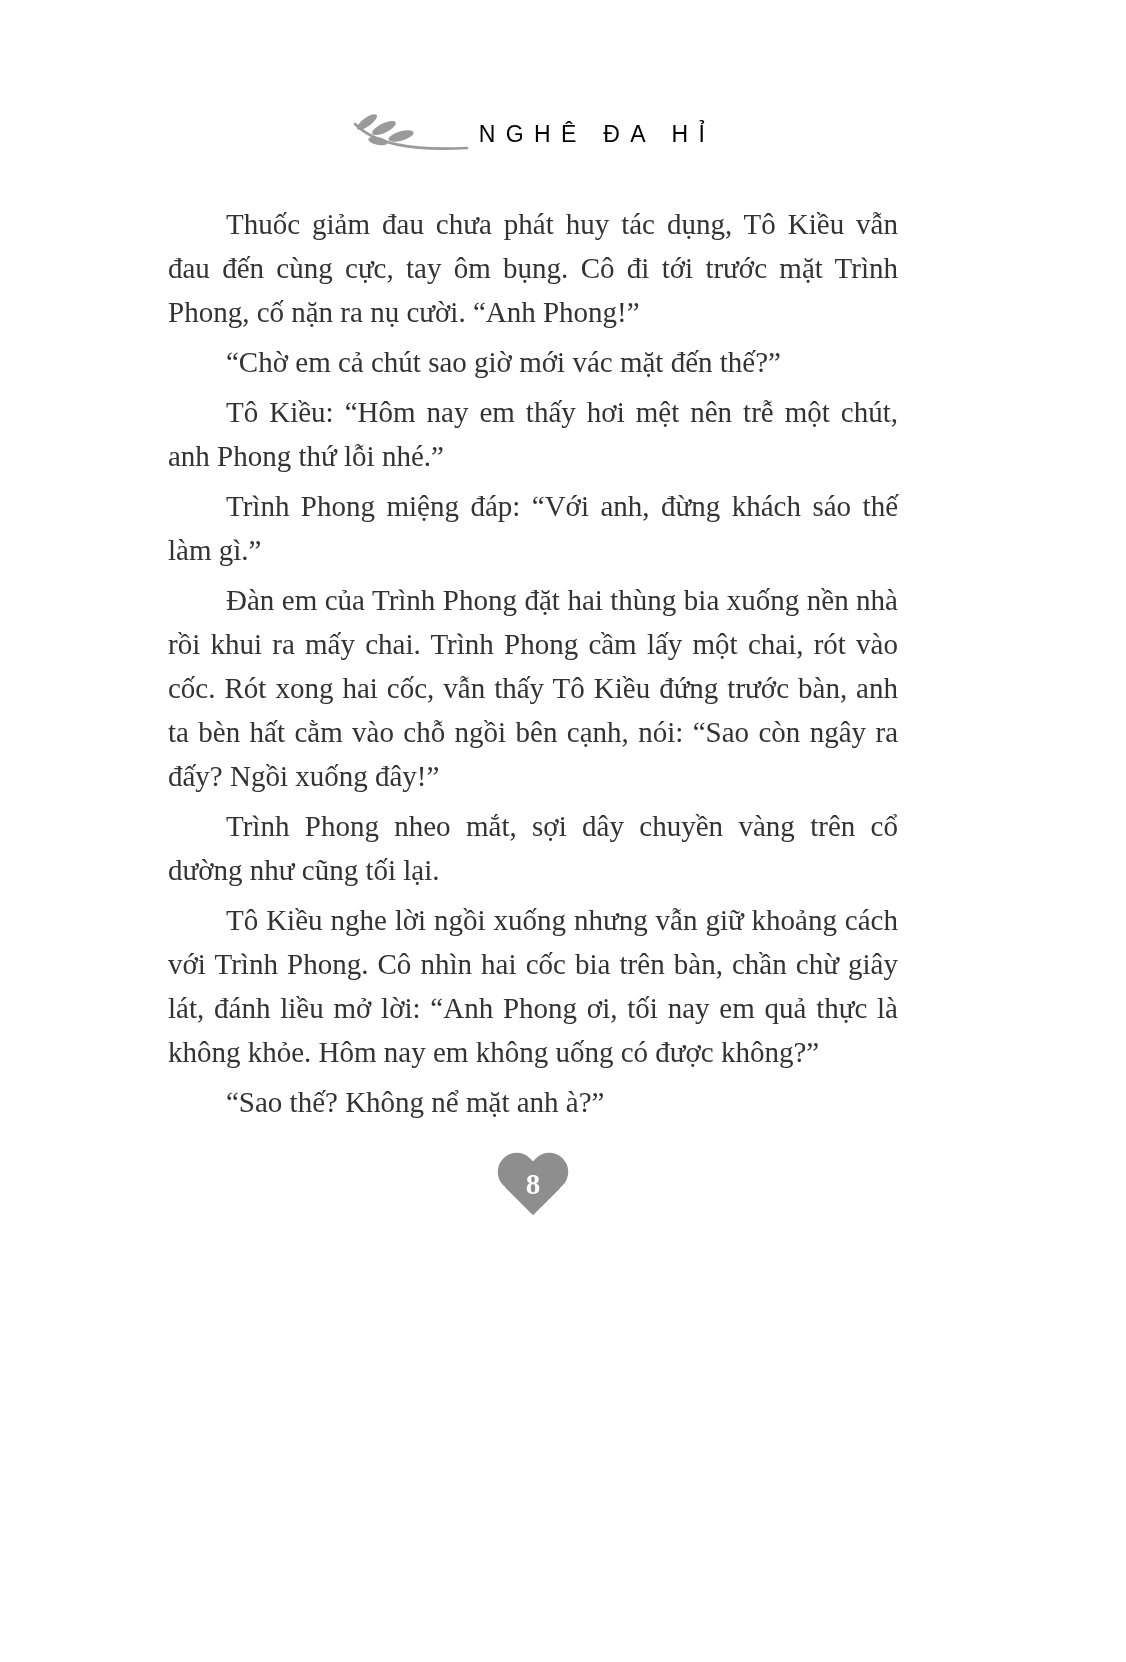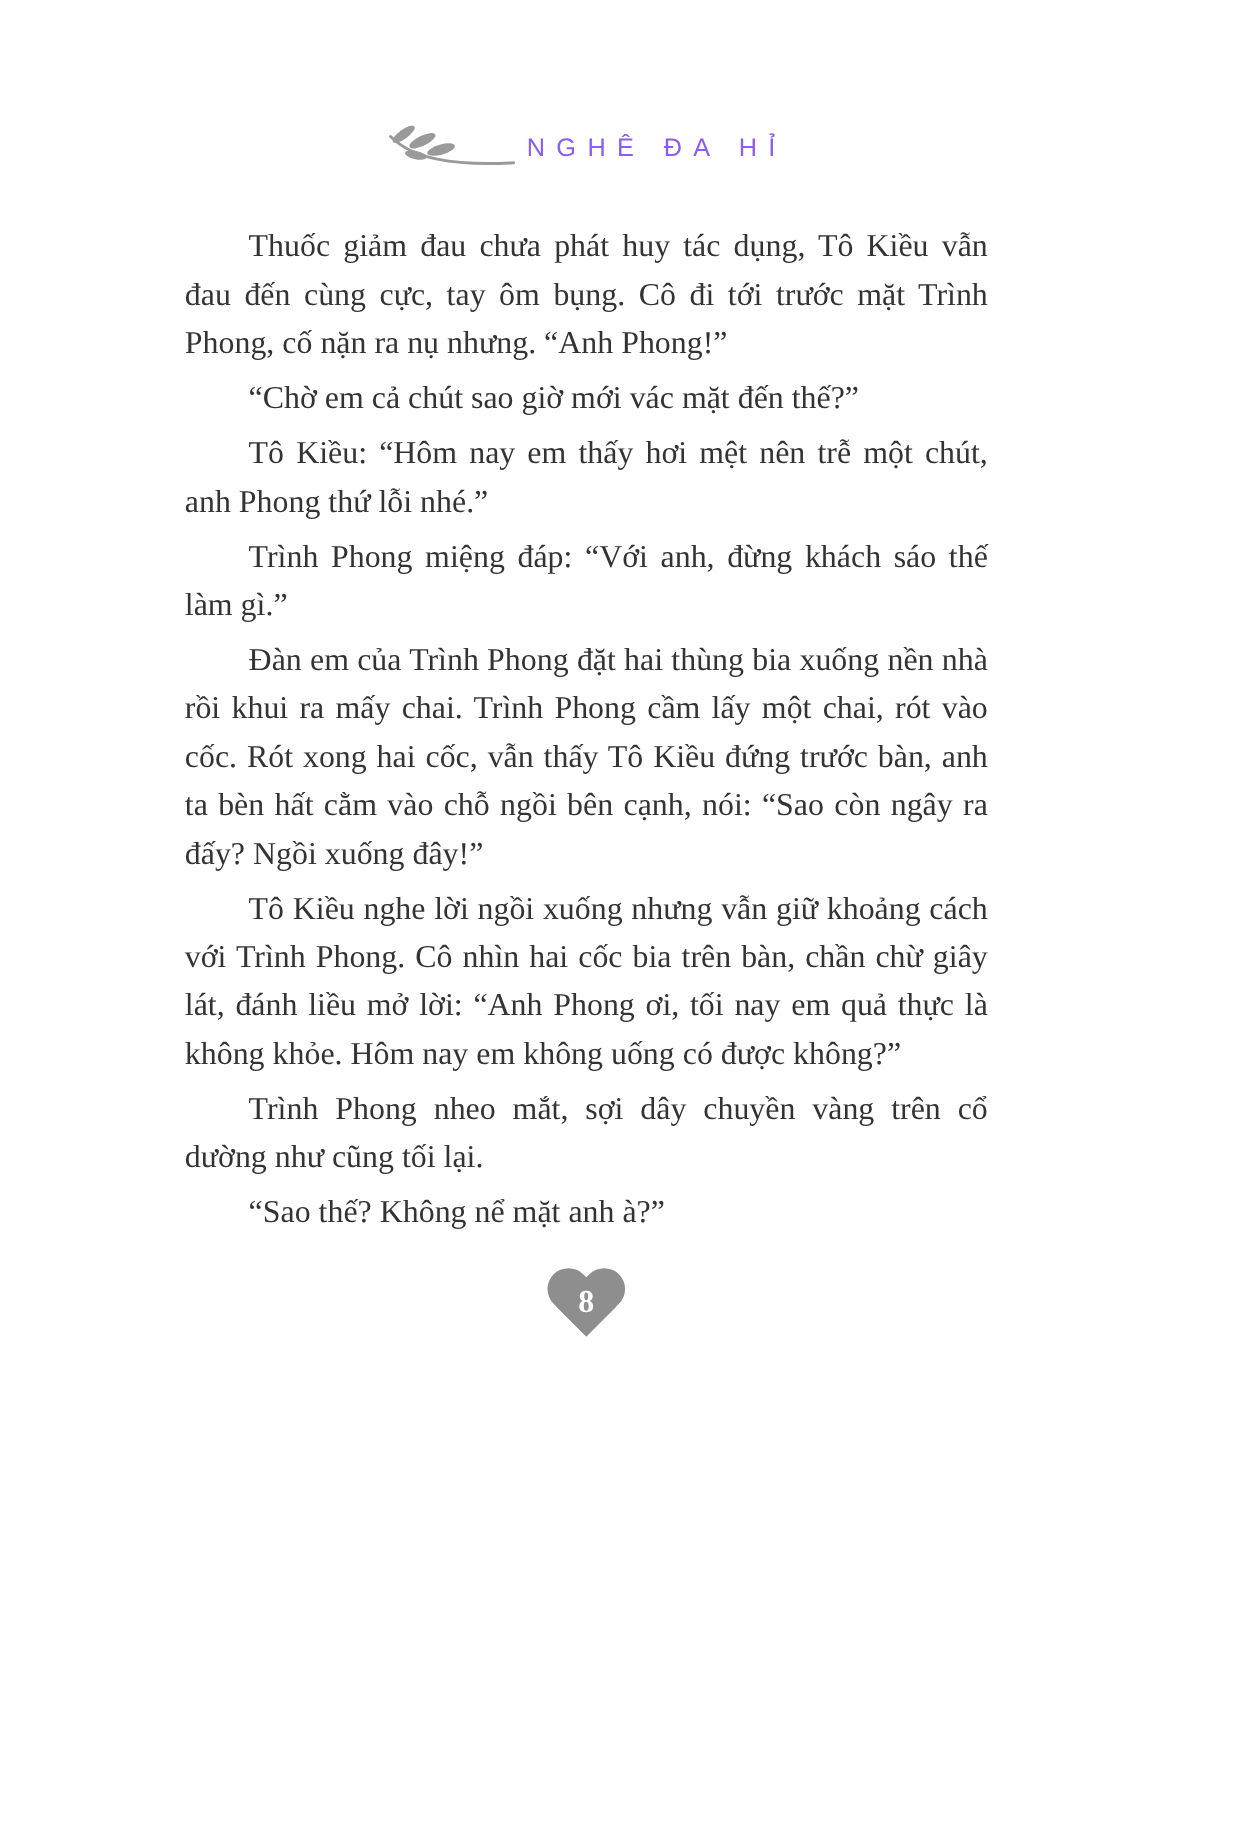--- a/index.html
+++ b/index.html
@@ -31,21 +31,21 @@
     align-items: center;
     justify-content: center;
     gap: 10px;
   }
   .running-head {
     margin: 0;
     font-family: "Liberation Sans", sans-serif;
     font-size: 23px;
     font-weight: 500;
     letter-spacing: 0.45em;
-    color: #8b5cf6;
+    color: #000000;
     white-space: nowrap;
   }
   .leaf-ornament {
     display: inline-block;
     line-height: 0;
     transform: translateY(2px);
   }
   .body-text {
     margin-top: 46px;
     font-size: 29px;
@@ -114,27 +114,27 @@
           <ellipse cx="50" cy="22" rx="13" ry="4.6" transform="rotate(-16 50 22)"></ellipse>
           <ellipse cx="27" cy="27" rx="10" ry="3.8" transform="rotate(12 27 27)"></ellipse>
         </g>
         <path d="M4 10 C 24 30, 60 37, 116 34" stroke="#9a9a9a" stroke-width="2.6" fill="none" stroke-linecap="round"></path>
       </svg>
     </span>
     <h1 class="running-head">NGHÊ ĐA HỈ</h1>
   </header>
 
   <main class="body-text column">
-    <p>Thuốc giảm đau chưa phát huy tác dụng, Tô Kiều vẫn đau đến cùng cực, tay ôm bụng. Cô đi tới trước mặt Trình Phong, cố nặn ra nụ nhưng. “Anh Phong!”</p>
+    <p>Thuốc giảm đau chưa phát huy tác dụng, Tô Kiều vẫn đau đến cùng cực, tay ôm bụng. Cô đi tới trước mặt Trình Phong, cố nặn ra nụ cười. “Anh Phong!”</p>
     <p>“Chờ em cả chút sao giờ mới vác mặt đến thế?”</p>
     <p>Tô Kiều: “Hôm nay em thấy hơi mệt nên trễ một chút, anh Phong thứ lỗi nhé.”</p>
     <p>Trình Phong miệng đáp: “Với anh, đừng khách sáo thế làm gì.”</p>
     <p>Đàn em của Trình Phong đặt hai thùng bia xuống nền nhà rồi khui ra mấy chai. Trình Phong cầm lấy một chai, rót vào cốc. Rót xong hai cốc, vẫn thấy Tô Kiều đứng trước bàn, anh ta bèn hất cằm vào chỗ ngồi bên cạnh, nói: “Sao còn ngây ra đấy? Ngồi xuống đây!”</p>
+    <p>Trình Phong nheo mắt, sợi dây chuyền vàng trên cổ dường như cũng tối lại.</p>
     <p>Tô Kiều nghe lời ngồi xuống nhưng vẫn giữ khoảng cách với Trình Phong. Cô nhìn hai cốc bia trên bàn, chần chừ giây lát, đánh liều mở lời: “Anh Phong ơi, tối nay em quả thực là không khỏe. Hôm nay em không uống có được không?”</p>
-    <p>Trình Phong nheo mắt, sợi dây chuyền vàng trên cổ dường như cũng tối lại.</p>
     <p>“Sao thế? Không nể mặt anh à?”</p>
   </main>
 
   <footer class="page-footer column">
     <div class="heart-wrap">
       <div class="heart-shape"></div>
       <span class="heart-number">8</span>
     </div>
   </footer>
 

